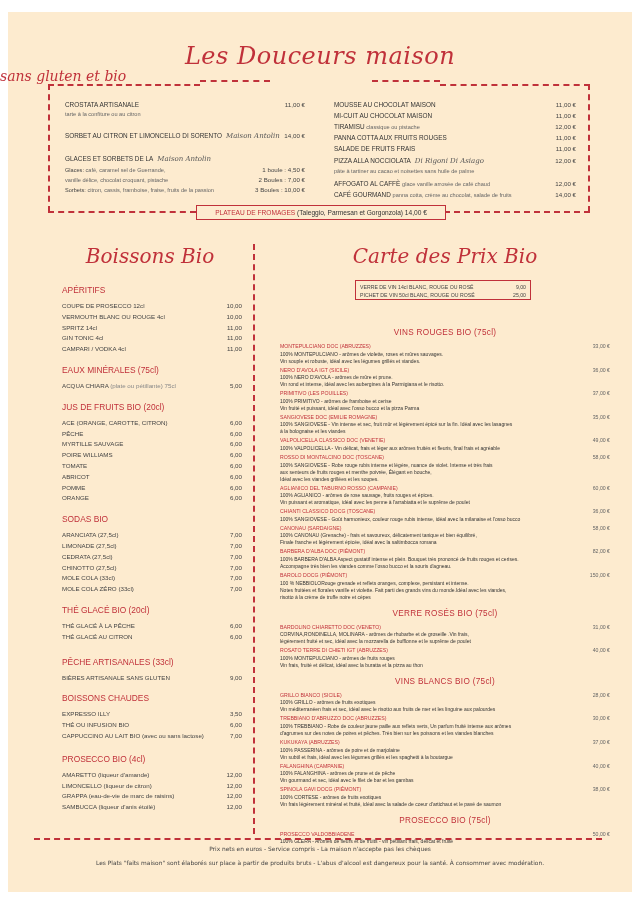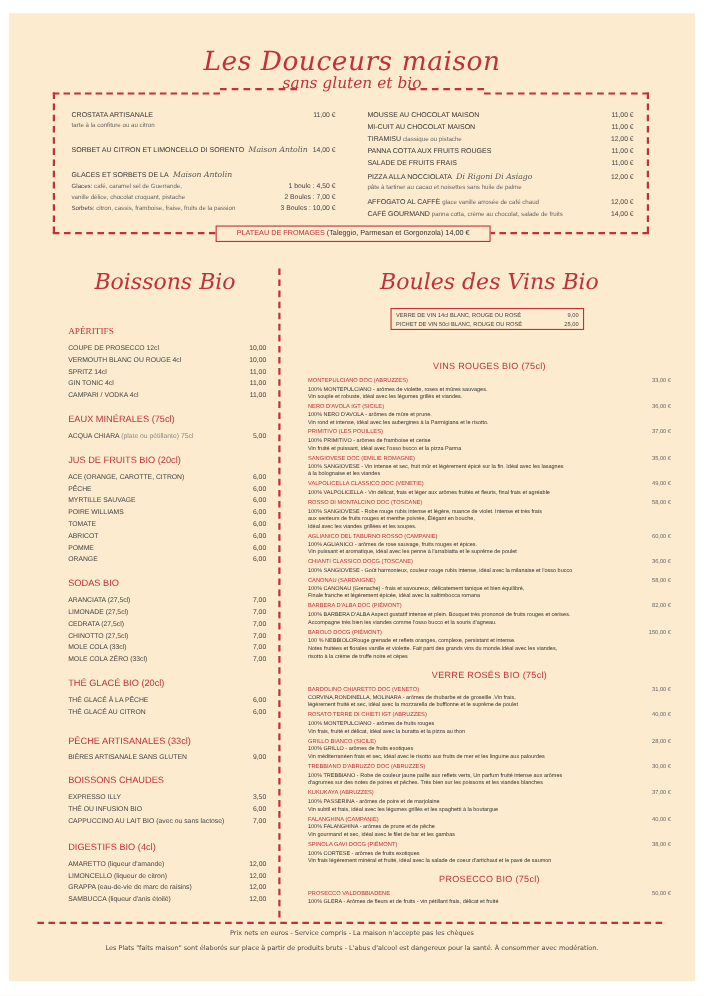--- a/index.html
+++ b/index.html
@@ -3,31 +3,31 @@
 <meta charset="utf-8">
 <style>
   html,body{margin:0;padding:0;background:#ffffff;}
   body{width:640px;height:905px;position:relative;overflow:hidden;font-family:"Liberation Sans",sans-serif;color:#3a3a3a;}
   .panel{position:absolute;left:8px;top:12px;width:624px;height:880px;background:#fdebcf;}
   .script{font-family:"DejaVu Serif","Liberation Serif",serif;font-style:italic;color:#c0313a;}
   .red{color:#c0313a;}
   .dot-h{position:absolute;height:0;border-top:2px dashed #c0313a;}
   .dot-v{position:absolute;width:0;border-left:2px dashed #c0313a;}
   .title-main{position:absolute;left:0;width:640px;text-align:center;top:42px;font-size:24px;letter-spacing:0.5px;}
-  .title-sub{position:absolute;left:0;width:640px;text-align:center;top:68px;font-size:14px;}
+  .title-sub{position:absolute;left:0;width:640px;top:68px;font-size:14px;}
   .dess{position:absolute;font-size:6.2px;color:#3a3a3a;}
   .dess .name{font-size:6.4px;color:#333;}
   .dess .desc{font-size:5.6px;color:#666;}
   .row{display:flex;justify-content:space-between;align-items:baseline;}
   .price{white-space:nowrap;font-size:6.2px;color:#444;}
   .maison{font-family:"DejaVu Serif",serif;font-style:italic;color:#555;font-size:7px;margin:0 4px;}
   .cheese{position:absolute;left:196px;top:205px;width:248px;height:13px;border:1px solid #c0313a;background:#fdebcf;font-size:6.6px;text-align:center;line-height:13px;color:#333;}
   .col-left{position:absolute;left:62px;top:285px;width:180px;font-size:6.2px;color:#444;}
   .sect{font-size:8.4px;color:#c0313a;margin:10px 0 6px 0;}
-  .sect.first{margin-top:12px;font-family:Liberation Serif, serif;}
+  .sect.first{margin-top:0;}
   .item{display:flex;justify-content:space-between;height:10.8px;line-height:10.8px;}
   .item .p{width:30px;text-align:right;}
   .light{color:#888;}
   .wine-box{position:absolute;left:355px;top:280px;width:176px;height:20px;border:1px solid #c0313a;font-size:5.2px;padding:2px 4px;box-sizing:border-box;color:#444;}
   .wine-box .r{display:flex;justify-content:space-between;line-height:8px;}
   .wines{position:absolute;left:280px;top:328px;width:330px;font-size:5px;color:#3a3a3a;}
   .wsect{text-align:center;font-size:8.2px;color:#c0313a;margin:0 0 6px 0;letter-spacing:0.3px;}
   .wine{margin-bottom:2px;}
   .wine .wn{display:flex;justify-content:space-between;color:#c0313a;line-height:7.6px;font-size:5.2px;}
   .wine .wn .wp{color:#666;}
@@ -235,40 +235,40 @@
     </div>
   <div class="item">
       <span>THÉ OU INFUSION BIO</span>
       <span class="p">6,00</span>
     </div>
   <div class="item">
       <span>CAPPUCCINO AU LAIT BIO (avec ou sans lactose)</span>
       <span class="p">7,00</span>
     </div>
 
-  <div class="sect" style="margin-top:12px;">DIGESTIFS BIO (4cl)</div>
+  <div class="sect" style="margin-top:12px;">PROSECCO BIO (4cl)</div>
   <div class="item">
       <span>AMARETTO (liqueur d'amande)</span>
       <span class="p">12,00</span>
     </div>
   <div class="item">
       <span>LIMONCELLO (liqueur de citron)</span>
       <span class="p">12,00</span>
     </div>
   <div class="item">
       <span>GRAPPA (eau-de-vie de marc de raisins)</span>
       <span class="p">12,00</span>
     </div>
   <div class="item">
       <span>SAMBUCCA (liqueur d'anis étoilé)</span>
       <span class="p">12,00</span>
     </div>
 </div>
 
-<div class="script" style="position:absolute;left:330px;top:244px;width:230px;text-align:center;font-size:20px;">Boules des Vins Bio</div>
+<div class="script" style="position:absolute;left:330px;top:244px;width:230px;text-align:center;font-size:20px;">Carte des Prix Bio</div>
 <div class="wine-box">
   <div class="r">
       <span>VERRE DE VIN 14cl BLANC, ROUGE OU ROSÉ</span>
       <span>9,00</span>
     </div>
   <div class="r">
       <span>PICHET DE VIN 50cl BLANC, ROUGE OU ROSÉ</span>
       <span>25,00</span>
     </div>
 </div>
@@ -373,20 +373,21 @@
       <div class="wd">légèrement fruité et sec, idéal avec la mozzarella de bufflonne et le suprême de poulet</div>
     </div>
     <div class="wine">
       <div class="wn">
         <span>ROSATO TERRE DI CHIETI IGT (ABRUZZES)</span>
         <span class="wp">40,00 €</span>
       </div>
       <div class="wd">100% MONTEPULCIANO - arômes de fruits rouges</div>
       <div class="wd">Vin frais, fruité et délicat, idéal avec la buratta et la pizza au thon</div>
     </div>
+    <div class="wsect" style="margin-top: 8px;">VINS BLANCS BIO (75cl)</div>
     <div class="wine">
       <div class="wn">
         <span>GRILLO BIANCO (SICILE)</span>
         <span class="wp">28,00 €</span>
       </div>
       <div class="wd">100% GRILLO - arômes de fruits exotiques</div>
       <div class="wd">Vin méditerranéen frais et sec, idéal avec le risotto aux fruits de mer et les linguine aux palourdes</div>
     </div>
     <div class="wine">
       <div class="wn">

